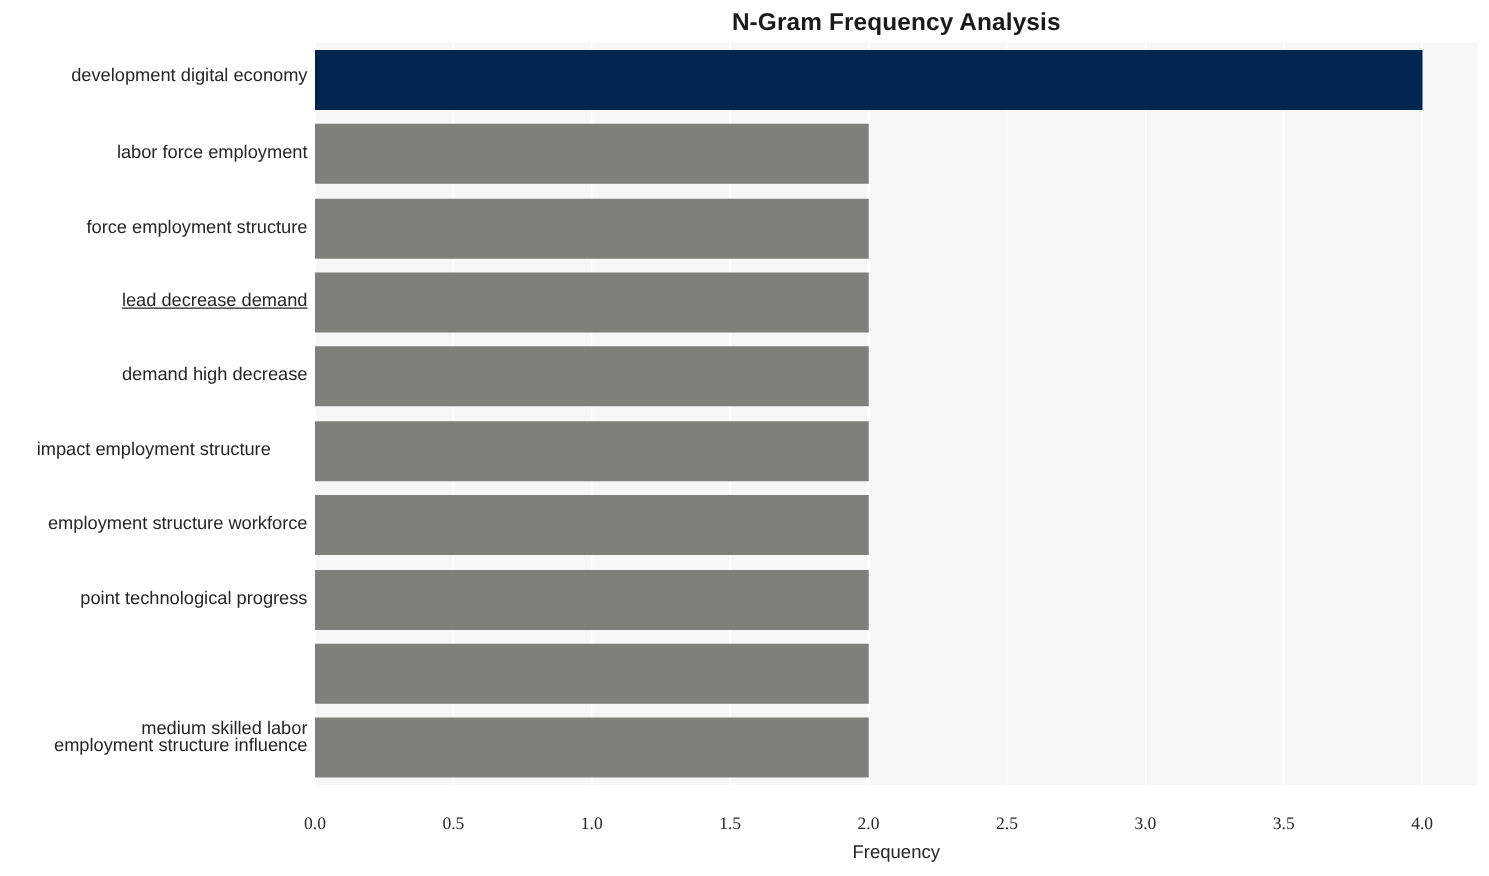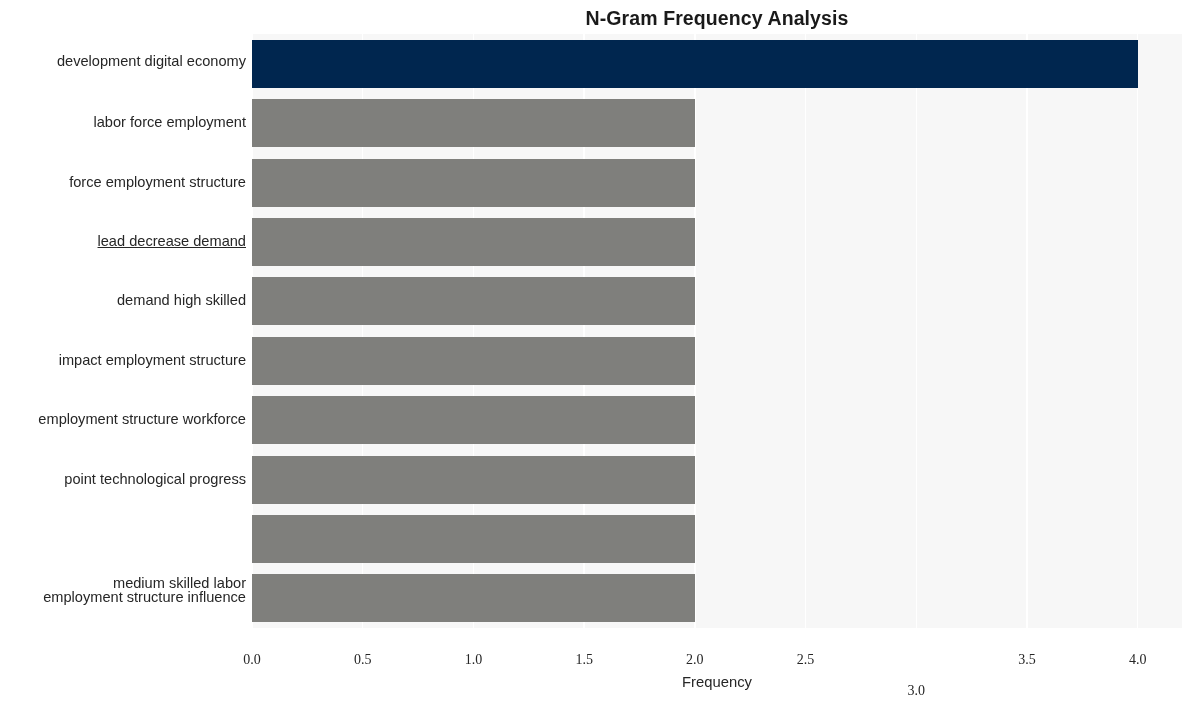--- a/index.html
+++ b/index.html
@@ -135,35 +135,35 @@
       <div class="bar" title="point technological progress: 2" style="left: 0px; width: 442.857px; top: 421.5px; height: 48px; background: rgb(127, 127, 124);"></div>
       <div class="bar" title="medium skilled labor: 2" style="left: 0px; width: 442.857px; top: 480.9px; height: 48px; background: rgb(127, 127, 124);"></div>
       <div class="bar" title="employment structure influence: 2" style="left: 0px; width: 442.857px; top: 540.3px; height: 48px; background: rgb(127, 127, 124);"></div>
     </div>
 
   <div id="y-axis-labels">
       <div class="y-tick-label" style="top: 20px; color: rgb(38, 38, 38); padding-left: 13px;">development digital economy</div>
       <div class="y-tick-label" style="top: 81.1px; color: rgb(38, 38, 38);">labor force employment</div>
       <div class="y-tick-label" style="top: 140.5px; color: rgb(38, 38, 38);">force employment structure</div>
       <div class="y-tick-label" style="top: 199.9px; color: rgb(38, 38, 38); text-decoration: underline;">lead decrease demand</div>
-      <div class="y-tick-label" style="top: 259.3px; color: rgb(38, 38, 38);">demand high skilled</div>
-      <div class="y-tick-label" style="top: 318.7px; color: rgb(38, 38, 38);">impact employment structure</div>
+      <div class="y-tick-label" style="top: 259.3px; color: rgb(38, 38, 38);">demand high decrease</div>
+      <div class="y-tick-label" style="top: 318.7px; color: rgb(38, 38, 38); text-align: center;">impact employment structure</div>
       <div class="y-tick-label" style="top: 378.1px; color: rgb(38, 38, 38);">employment structure workforce</div>
       <div class="y-tick-label" style="top: 437.5px; color: rgb(38, 38, 38);">point technological progress</div>
       <div class="y-tick-label" style="top: 496.9px; color: rgb(38, 38, 38); margin-top: 45px;">medium skilled labor</div>
       <div class="y-tick-label" style="top: 556.3px; color: rgb(38, 38, 38);">employment structure influence</div>
     </div>
 
   <div id="x-axis-ticks">
       <div class="x-tick-label" style="left: 252px; color: rgb(38, 38, 38);">0.0</div>
       <div class="x-tick-label" style="left: 362.714px; color: rgb(38, 38, 38);">0.5</div>
       <div class="x-tick-label" style="left: 473.429px; color: rgb(38, 38, 38);">1.0</div>
       <div class="x-tick-label" style="left: 584.143px; color: rgb(38, 38, 38);">1.5</div>
       <div class="x-tick-label" style="left: 694.857px; color: rgb(38, 38, 38);">2.0</div>
       <div class="x-tick-label" style="left: 805.571px; color: rgb(38, 38, 38);">2.5</div>
-      <div class="x-tick-label" style="left: 916.286px; color: rgb(38, 38, 38); margin-top: 31px;">3.0</div>
+      <div class="x-tick-label" style="left: 916.286px; color: rgb(38, 38, 38);">3.0</div>
       <div class="x-tick-label" style="left: 1027px; color: rgb(38, 38, 38);">3.5</div>
       <div class="x-tick-label" style="left: 1137.71px; color: rgb(38, 38, 38);">4.0</div>
     </div>
 
   <div id="x-axis-title">Frequency</div>
 
 </div>
 
 </body></html>

